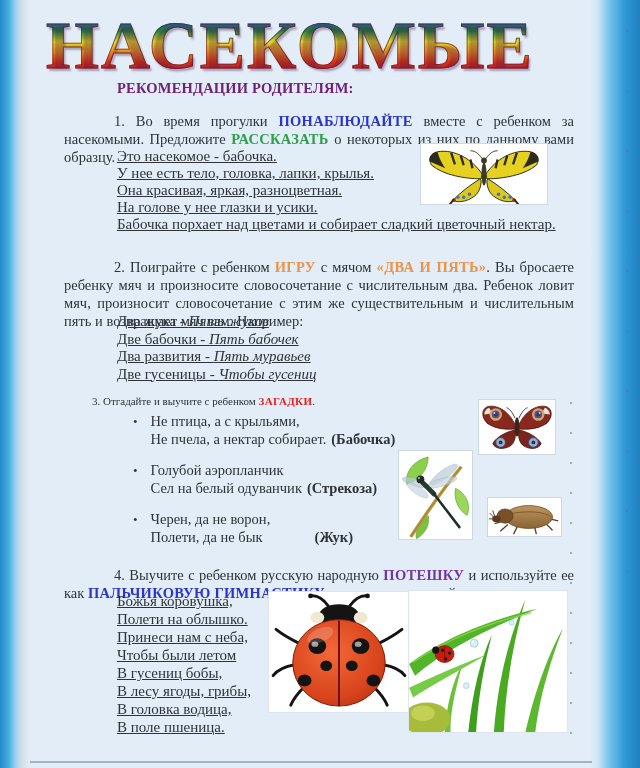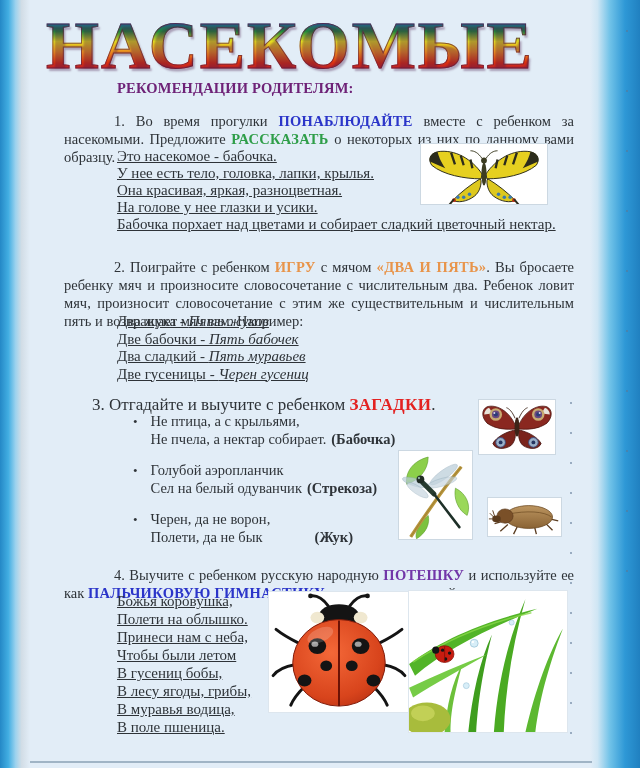--- a/index.html
+++ b/index.html
@@ -26,21 +26,21 @@
   .para{position:absolute;left:64px;width:510px;text-align:justify;text-indent:50px;font-size:14.5px;line-height:18px;}
   .p1{top:97px;} .p2{top:243px;} .p4{top:551px;}
   .hl{font-weight:bold;letter-spacing:.3px;}
   .c-blue{color:#2b35c9;} .c-green{color:#2f9e49;} .c-orange{color:#e8944a;}
   .c-red{color:#e32222;} .c-purple{color:#7236a8;}
   .lines{position:absolute;left:117px;font-size:15px;white-space:nowrap;text-decoration:underline;}
   .desc{top:148px;line-height:17px;}
   .examples{top:313px;line-height:17.5px;}
   .poem{top:592px;line-height:18px;}
   .ital{font-style:italic;}
-  .s3line{position:absolute;left:92px;top:395px;font-size:17px;white-space:nowrap;}
+  .s3line{position:absolute;left:92px;top:395px;font-size:11px;white-space:nowrap;}
   .riddle{position:absolute;font-size:14.5px;line-height:17.5px;display:flex;gap:13px;}
   .r1{left:133px;top:413px;} .r2{left:133px;top:462px;} .r3{left:133px;top:511px;}
   .bullet{font-size:13px;line-height:17.5px;}
   .ans{font-weight:bold;}
   .gap-sm{margin-left:5px;} .gap-lg{margin-left:52px;}
   .card{position:absolute;background:#fff;border:1px solid #ccd8e2;box-sizing:border-box;}
   .card svg{display:block;width:100%;height:100%;}
   .card-swallowtail{left:420px;top:143px;width:128px;height:62px;}
   .card-peacock{left:478px;top:399px;width:78px;height:56px;}
   .card-dragonfly{left:398px;top:450px;width:75px;height:90px;}
@@ -94,22 +94,22 @@
       <circle cx="64" cy="17" r="3" fill="#3c3c22"></circle>
       <path d="M62,15 C58,9 54,7 50,7 M66,15 C70,9 74,7 78,7" stroke="#3c3c22" stroke-width="1" fill="none"></path>
     </svg>
   </div>
 
   <p class="para p2"><span>2. Поиграйте с ребенком </span><span class="hl c-orange">ИГРУ</span><span> с мячом </span><span class="hl c-orange">«ДВА И ПЯТЬ»</span><span>. Вы бросаете ребенку мяч и произносите словосочетание с числительным два. Ребенок ловит мяч, произносит словосочетание с этим же существительным и числительным пять и возвращает мяч вам. Например:</span></p>
 
   <div class="lines examples">
     <div><span>Два жука - </span><span class="ital">Пять жуков</span></div>
     <div><span>Две бабочки - </span><span class="ital">Пять бабочек</span></div>
-    <div><span>Два сладкий - </span><span class="ital">Пять муравьев</span></div>
-    <div><span>Две гусеницы - </span><span class="ital">Черен гусениц</span></div>
+    <div><span>Два развития - </span><span class="ital">Пять муравьев</span></div>
+    <div><span>Две гусеницы - </span><span class="ital">Чтобы гусениц</span></div>
   </div>
 
   <div class="s3line"><span>3. Отгадайте и выучите с ребенком </span><span class="hl c-red">ЗАГАДКИ</span><span>.</span></div>
 
   <div class="riddle r1">
     <span class="bullet">•</span>
     <div>
       <div>Не птица, а с крыльями,</div>
       <div><span>Не пчела, а нектар собирает.</span><span class="ans gap-sm">(Бабочка)</span></div>
     </div>
@@ -187,21 +187,21 @@
 
   <p class="para p4"><span>4. Выучите с ребенком русскую народную </span><span class="hl c-purple">ПОТЕШКУ</span><span> и используйте ее как </span><span class="hl c-blue">ПАЛЬЧИКОВУЮ ГИМНАСТИКУ</span><span> для развития мелкой моторики.</span></p>
 
   <div class="lines poem">
     <div>Божья коровушка,</div>
     <div>Полети на облышко.</div>
     <div>Принеси нам с неба,</div>
     <div>Чтобы были летом</div>
     <div>В гусениц бобы,</div>
     <div>В лесу ягоды, грибы,</div>
-    <div>В муравья водица,</div>
+    <div>В головка водица,</div>
     <div>В поле пшеница.</div>
   </div>
 
   <div class="card card-ladybug">
     <svg viewBox="0 0 142 122">
       <defs>
         <radialGradient id="lbody" cx="42%" cy="38%" r="75%">
           <stop offset="0" stop-color="#f46838"></stop>
             <stop offset="70%" stop-color="#d8441c"></stop>
             <stop offset="1" stop-color="#b42e12"></stop>

